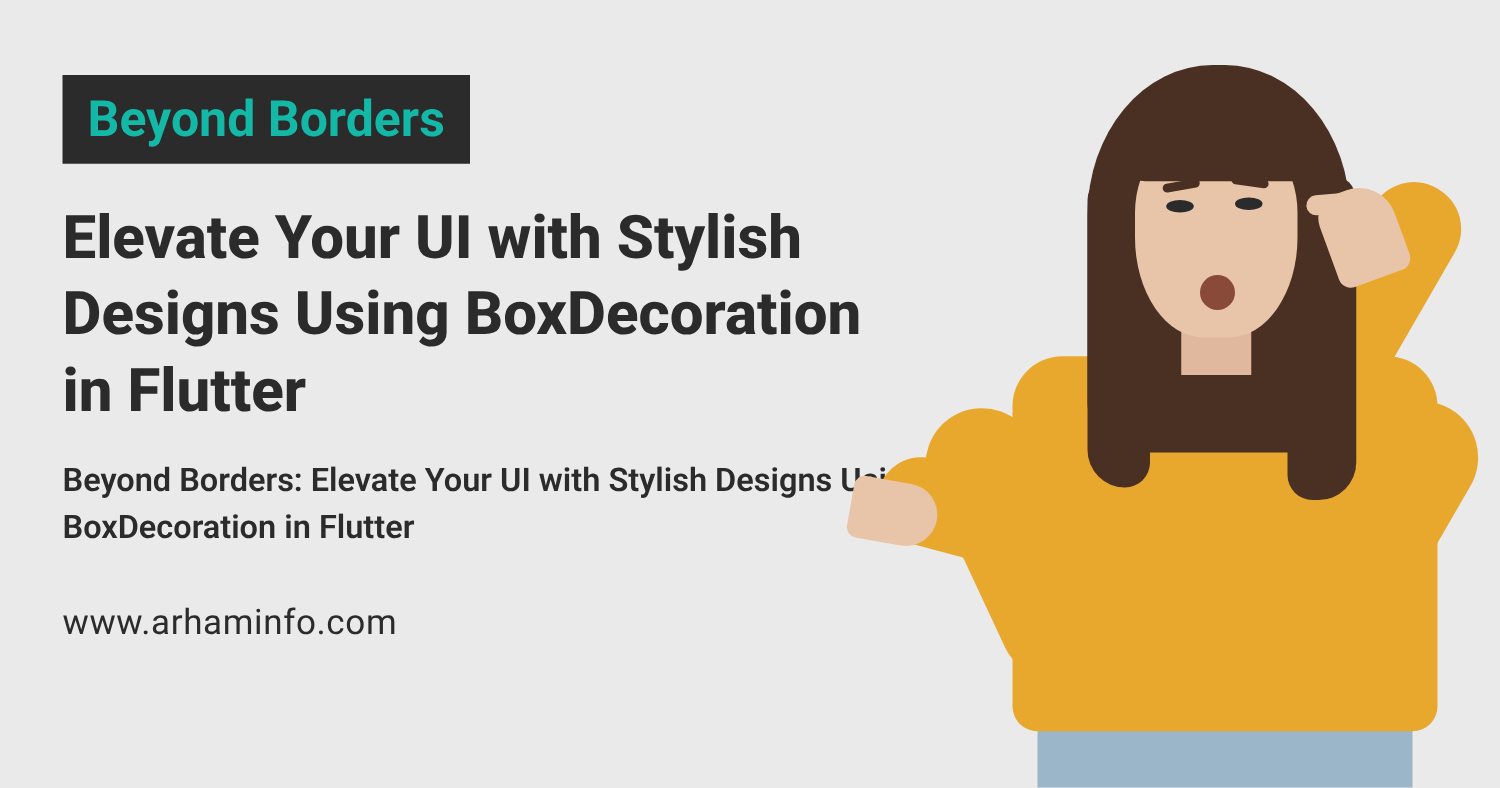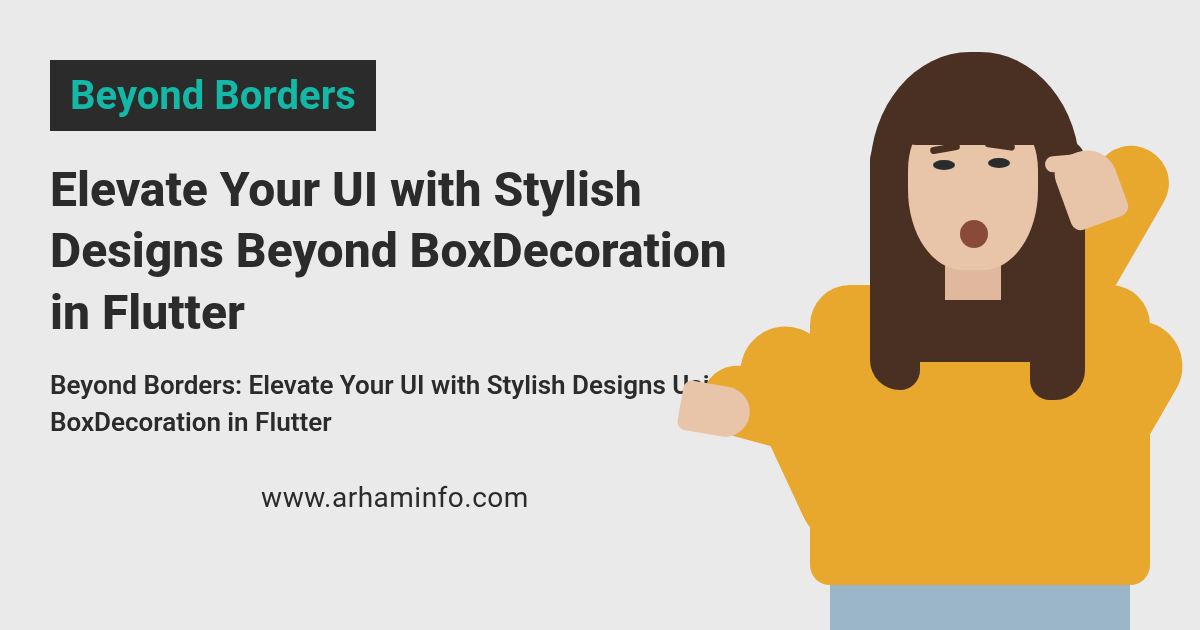--- a/index.html
+++ b/index.html
@@ -44,21 +44,20 @@
       font-weight: 600;
       color: #2b2b2b;
       line-height: 1.42;
       margin-bottom: 40px;
     }
     .url {
       font-size: 28px;
       font-weight: 400;
       color: #2b2b2b;
       letter-spacing: 0.5px;
-      text-align: center;
     }
     .image-section {
       flex: 1;
       position: relative;
     }
     .person {
       position: absolute;
       right: 10px;
       bottom: 0;
       width: 440px;
@@ -262,21 +261,21 @@
       background: #4a2f23;
       border-radius: 0 20px 30px 20px;
     }
   </style>
 </head>
 <body>
 
 <div class="container">
   <div class="text-section">
     <div class="badge">Beyond Borders</div>
-    <h1 class="heading">Elevate Your UI with Stylish Designs Beyond BoxDecoration in Flutter</h1>
+    <h1 class="heading">Elevate Your UI with Stylish Designs Using BoxDecoration in Flutter</h1>
     <p class="subheading">Beyond Borders: Elevate Your UI with Stylish Designs Using BoxDecoration in Flutter</p>
     <p class="url">www.arhaminfo.com</p>
   </div>
   <div class="image-section">
     <div class="person">
       <div class="jeans"></div>
       <div class="sweater"></div>
       <div class="arm-left"></div>
       <div class="forearm-left"></div>
       <div class="arm-right"></div>

